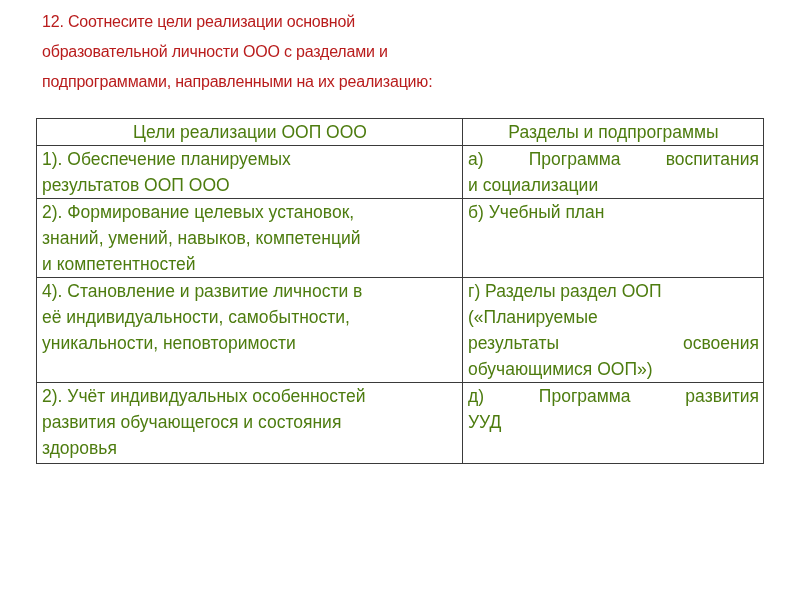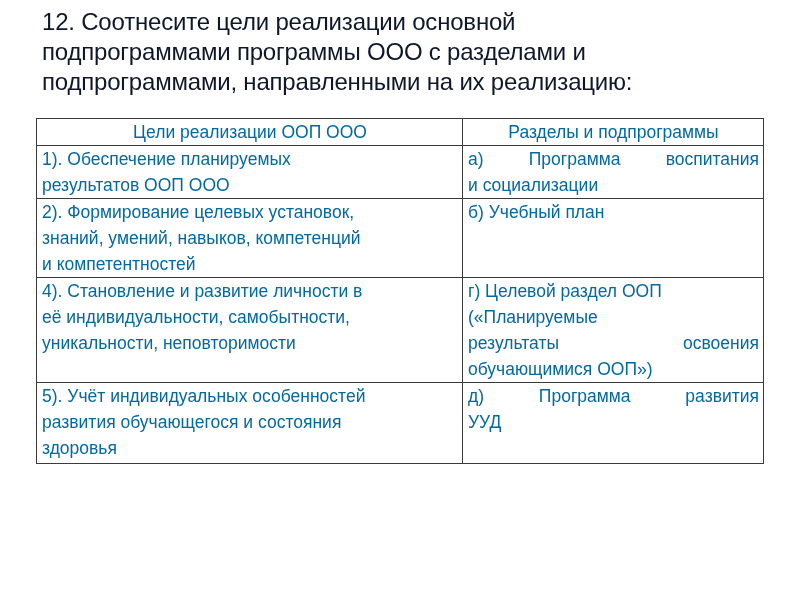--- a/index.html
+++ b/index.html
@@ -13,37 +13,37 @@
       position: relative;
       overflow: hidden;
       font-family: "Liberation Sans", "DejaVu Sans", sans-serif;
       color: #1a1a1a;
     }
     .title {
       position: absolute;
       left: 42px;
       top: 7px;
       width: 740px;
-      font-size: 24px;
+      font-size: 16px;
       line-height: 30px;
       letter-spacing: -0.2px;
-      color: #0f172a;
+      color: #b91c1c;
     }
     .title span { display: block; white-space: nowrap; }
 
     table.match {
       position: absolute;
       left: 36px;
       top: 118px;
       width: 727px;
       border-collapse: collapse;
       table-layout: fixed;
       font-size: 17.5px;
       line-height: 26px;
-      color: #0369a1;
+      color: #4d7c0f;
     }
     table.match td, table.match th {
       border: 1.5px solid #3a3a3a;
       vertical-align: top;
       padding: 0 4px 0 5px;
       font-weight: normal;
       overflow: hidden;
     }
     table.match th {
       text-align: center;
@@ -63,21 +63,21 @@
     tr.r2 td { height: 78px; margin-left: 48px; }
     tr.r3 td { height: 106px; }
     tr.r4 td { height: 102px; margin-top: 20px; }
     tr.r5 td { height: 80px; }
   </style>
 </head>
 <body>
 
 <div class="title">
   <span>12. Соотнесите цели реализации основной</span>
-  <span>подпрограммами программы ООО с разделами и</span>
+  <span>образовательной личности ООО с разделами и</span>
   <span>подпрограммами, направленными на их реализацию:</span>
 </div>
 
 <table class="match">
   <colgroup>
       <col class="c1">
       <col class="c2">
     </colgroup>
   <thead>
     <tr>
@@ -106,29 +106,29 @@
         <span class="line">б)  Учебный план</span>
       </td>
     </tr>
     <tr class="r4">
       <td>
         <span class="line">4). Становление и развитие личности в</span>
         <span class="line">её индивидуальности, самобытности,</span>
         <span class="line">уникальности, неповторимости</span>
       </td>
       <td class="cell-right">
-        <span class="line">г)  Целевой раздел ООП</span>
+        <span class="line">г)  Разделы раздел ООП</span>
         <span class="line">(«Планируемые</span>
         <span class="jline">результаты освоения</span>
         <span class="line">обучающимися ООП»)</span>
       </td>
     </tr>
     <tr class="r5">
       <td>
-        <span class="line">5). Учёт индивидуальных особенностей</span>
+        <span class="line">2). Учёт индивидуальных особенностей</span>
         <span class="line">развития обучающегося и состояния</span>
         <span class="line">здоровья</span>
       </td>
       <td class="cell-right">
         <span class="jline">д)  Программа развития</span>
         <span class="line">УУД</span>
       </td>
     </tr>
   </tbody>
 </table>

